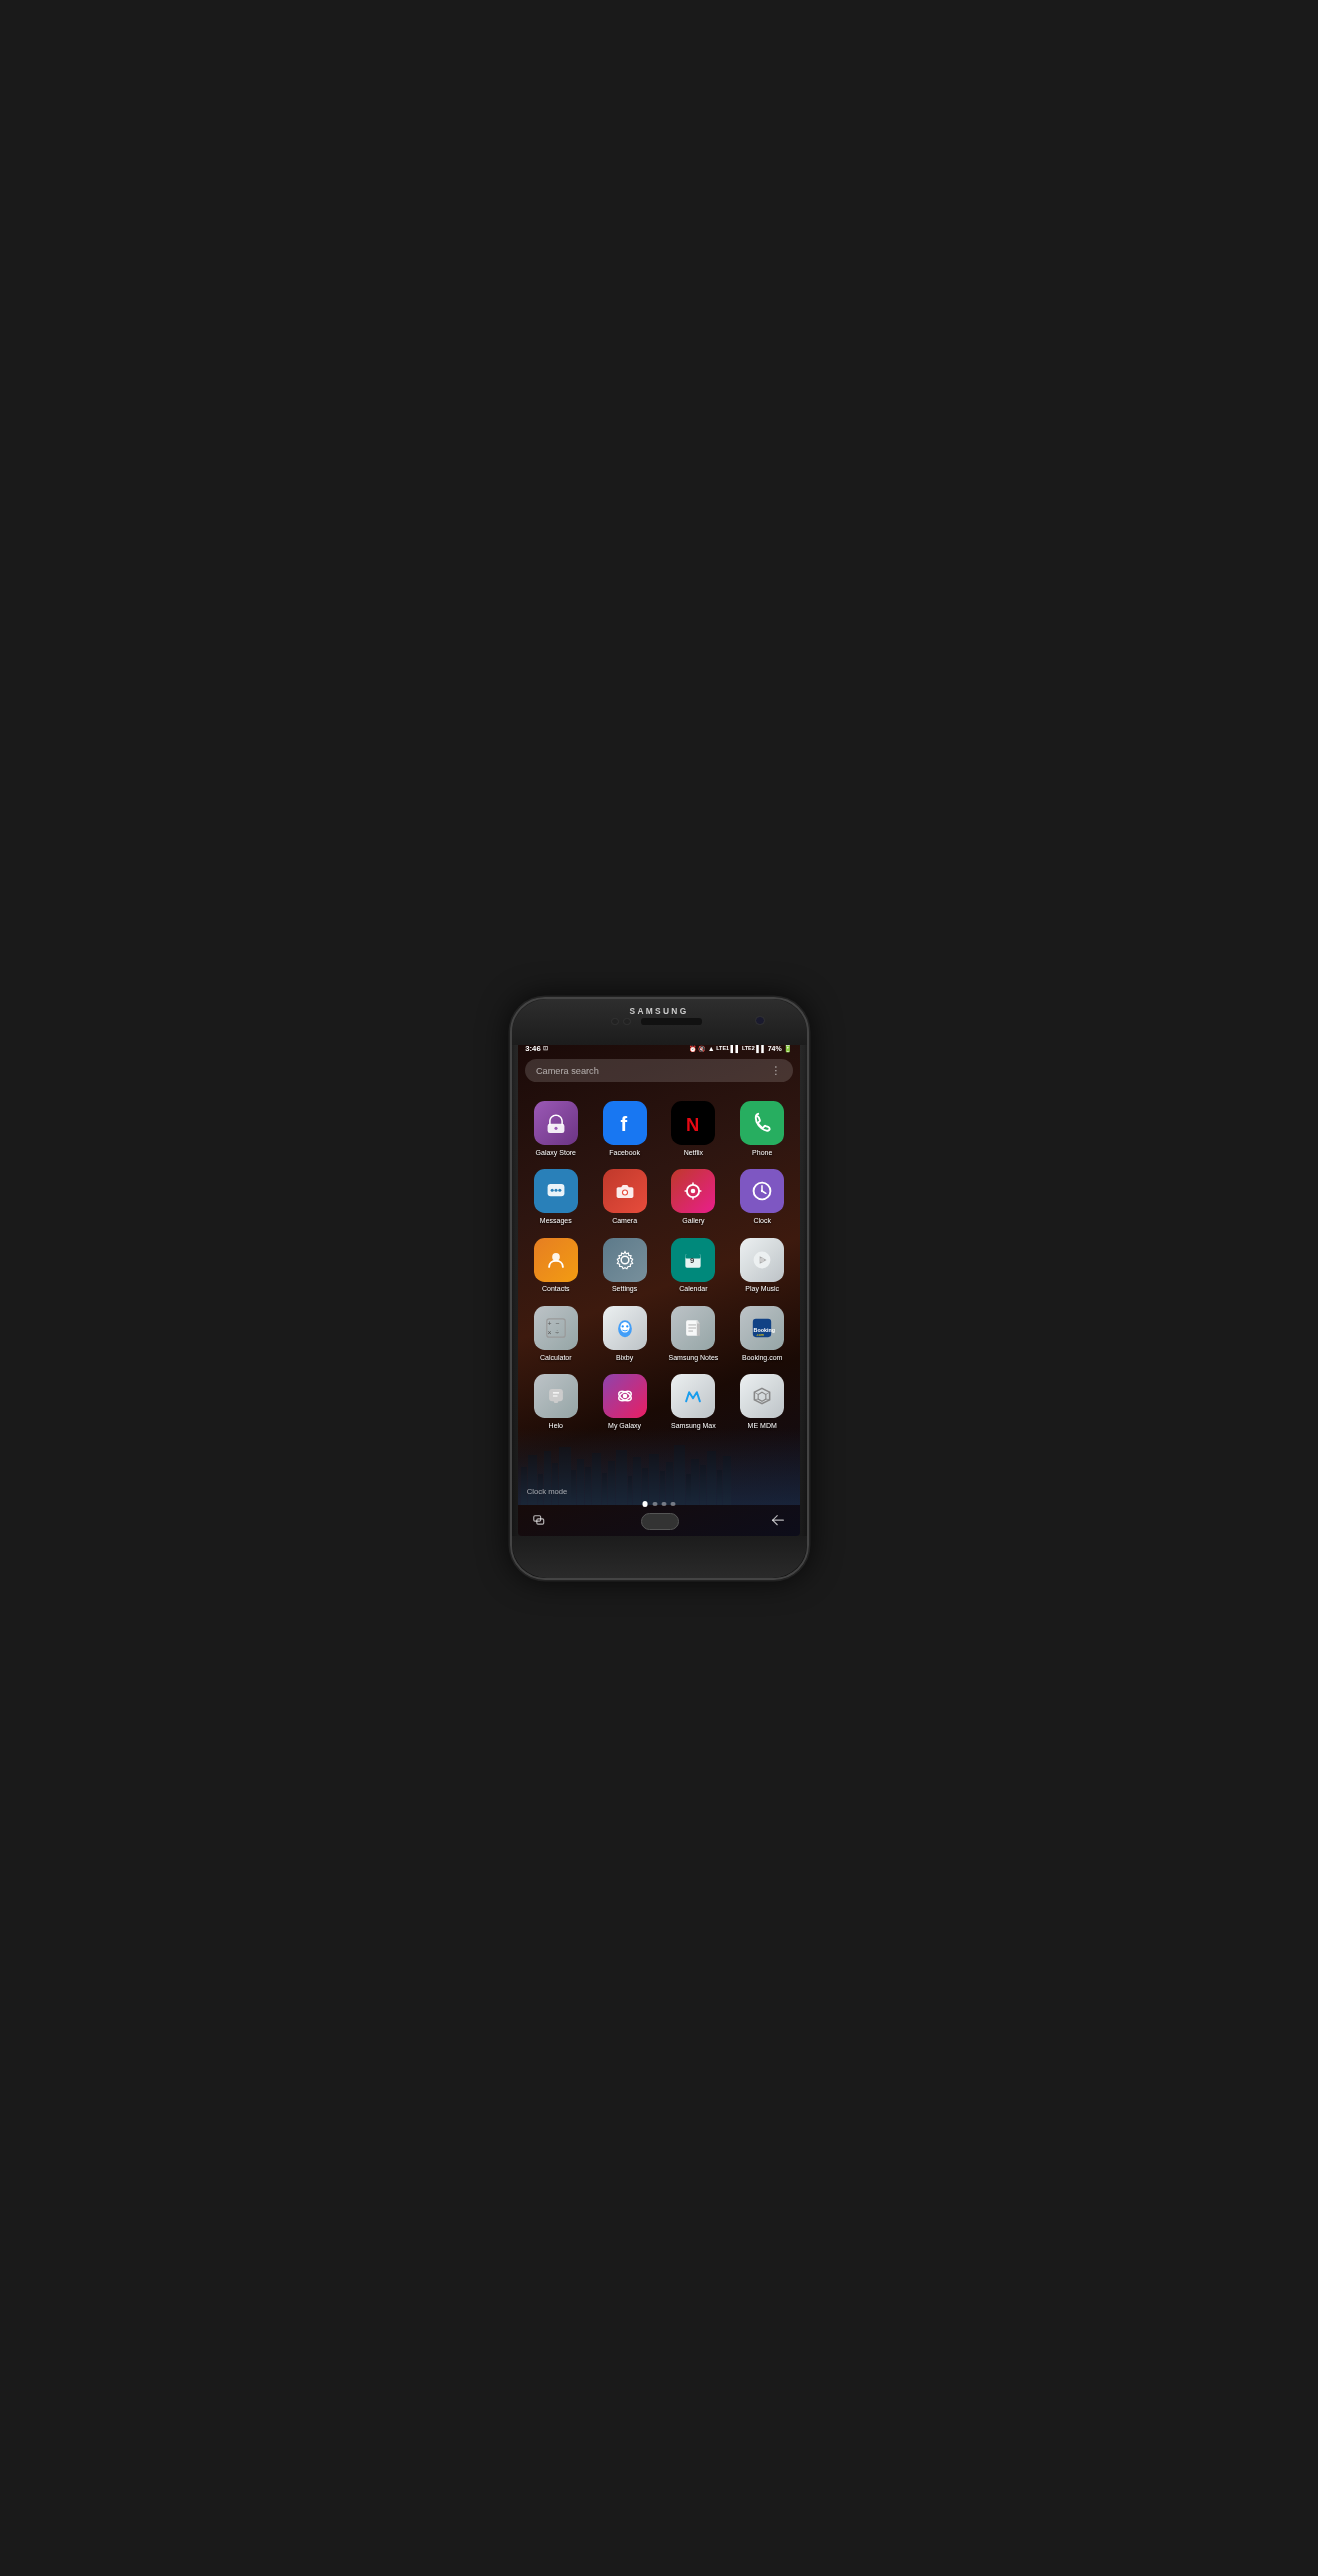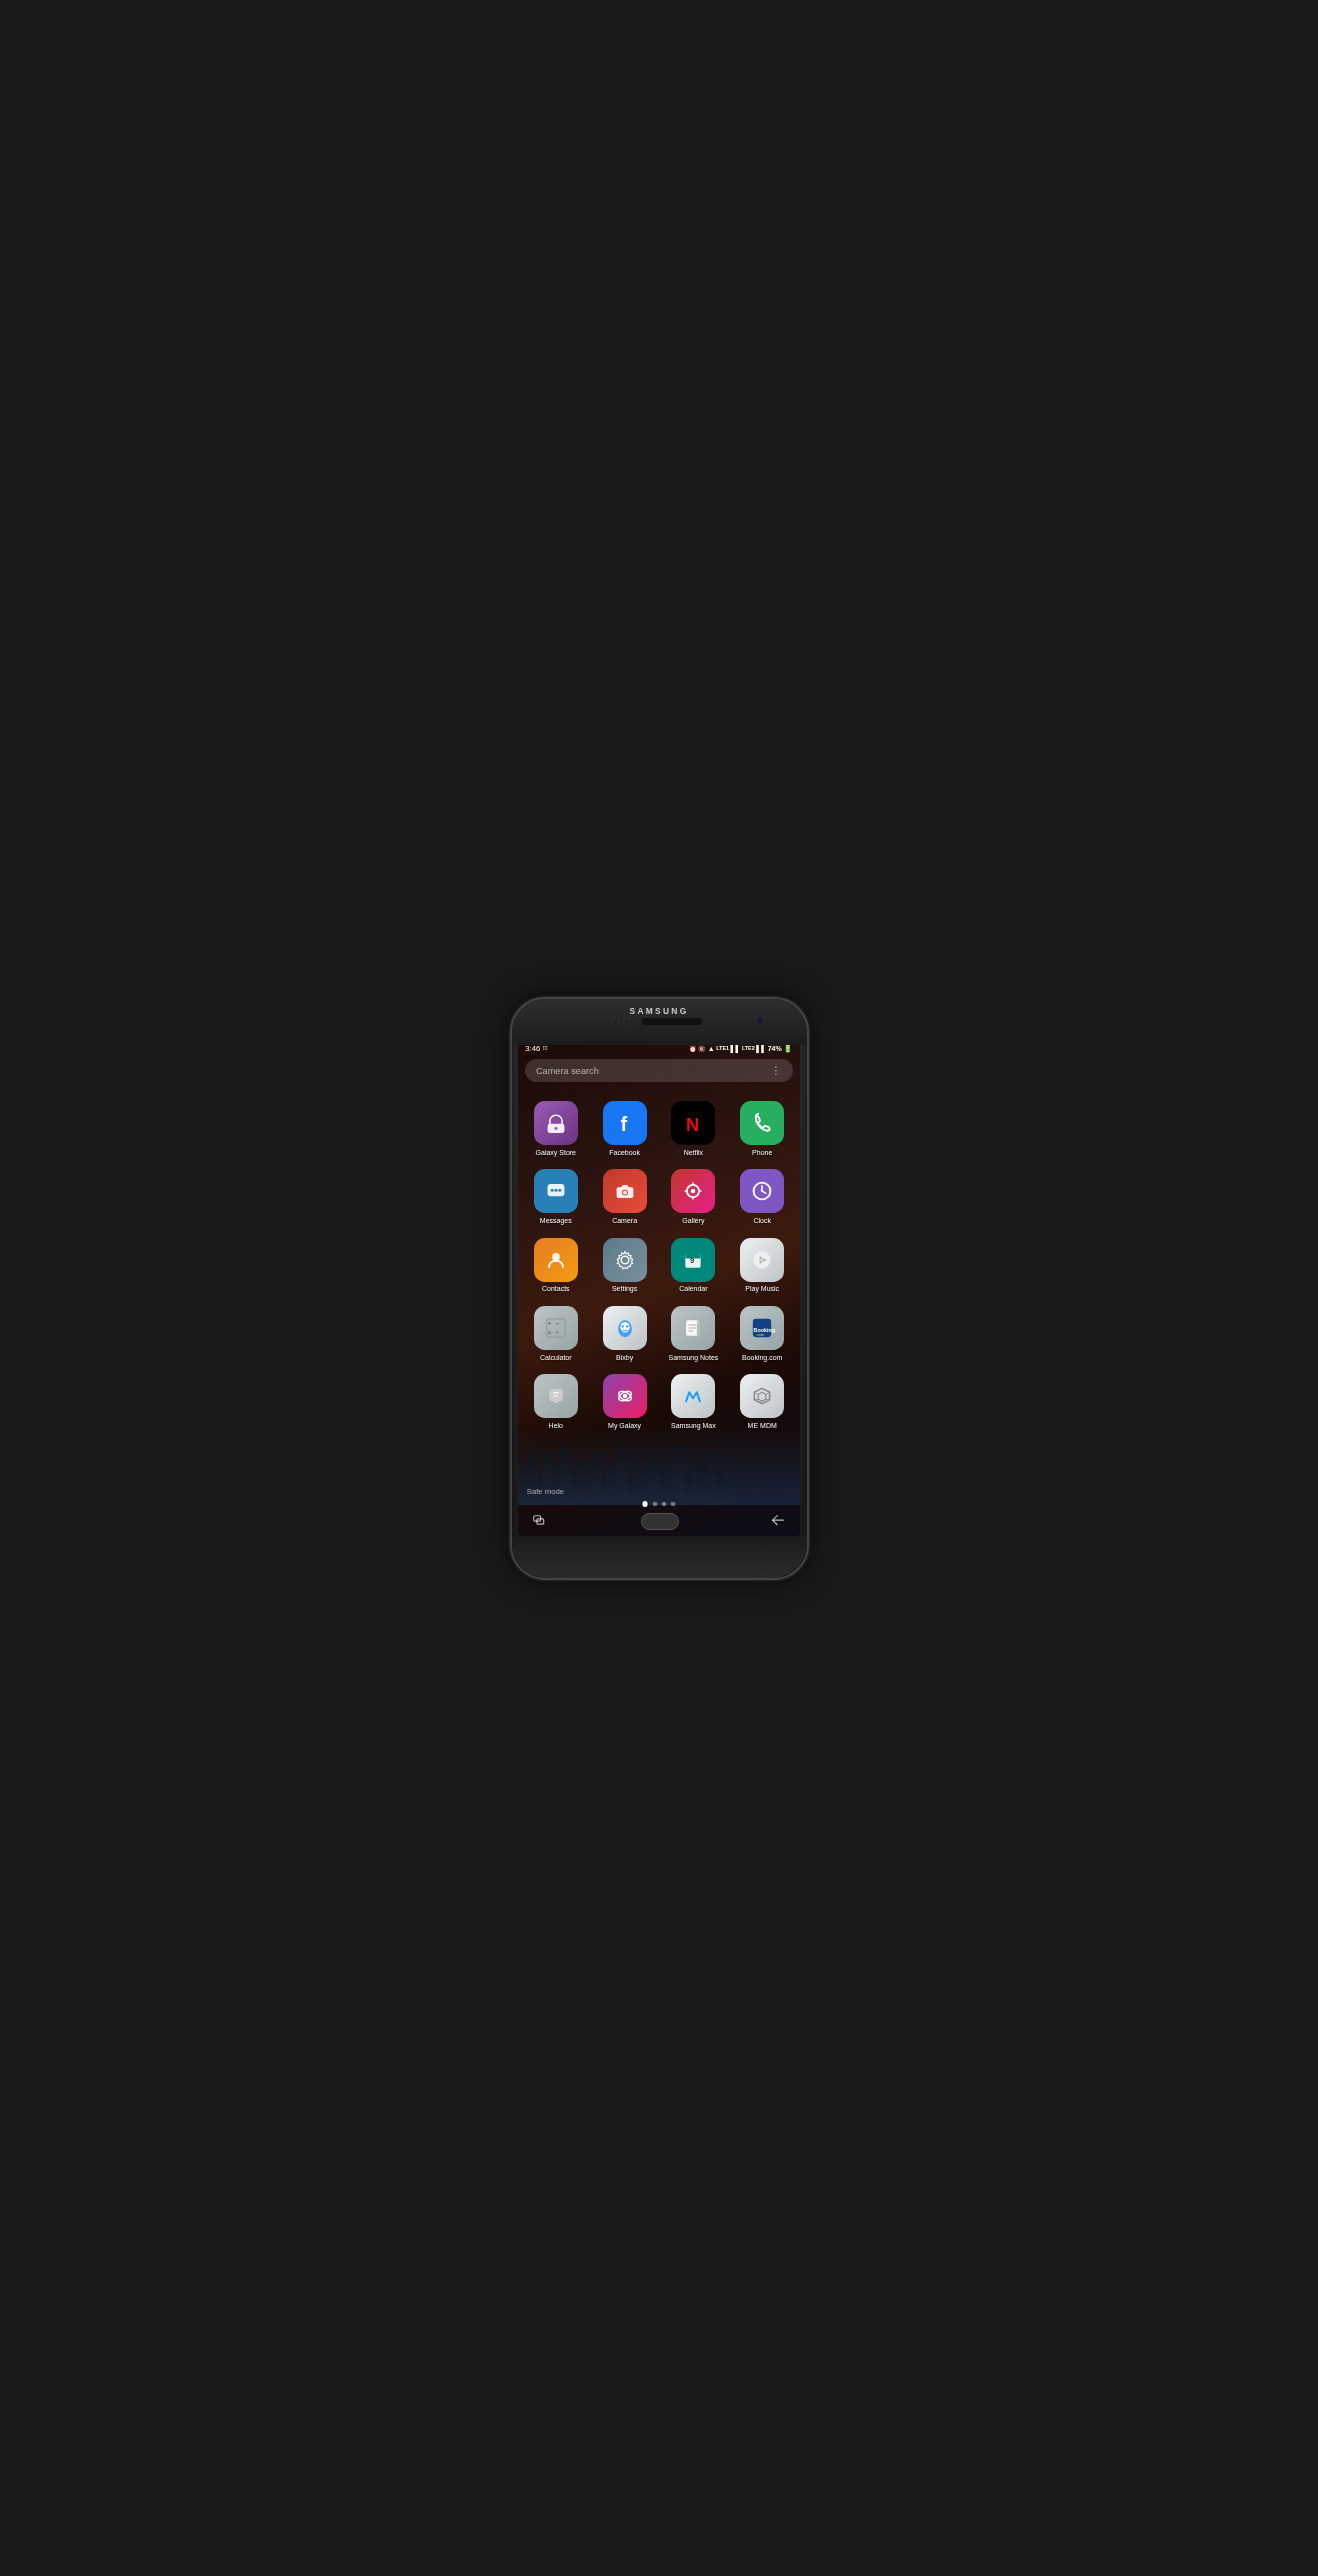--- a/index.html
+++ b/index.html
@@ -108,21 +108,21 @@
       display: flex;
       justify-content: space-between;
       align-items: center;
       padding: 3.1px 7.7px 1.5px;
       color: white;
       font-size: 7px;
       font-weight: bold;
       z-index: 5;
       position: relative;
     }
-    .status-left { font-size: 7.7px; font-weight: normal; display: flex; align-items: flex-start; gap: 2.3px; }
+    .status-left { font-size: 7.7px; font-weight: bold; display: flex; align-items: flex-start; gap: 2.3px; }
     .status-right { display: flex; align-items: center; gap: 1.5px; font-size: 6.1px; }
     .search-bar {
       margin: 4.6px 7.7px;
       background: rgba(255,255,255,0.15);
       border-radius: 19px;
       display: flex;
       align-items: center;
       padding: 5.4px 10.7px;
       z-index: 5;
       position: relative;
@@ -625,21 +625,21 @@
             <line x1="27" y1="12" x2="22" y2="15" stroke="#888" stroke-width="1"></line>
             <line x1="7" y1="22" x2="12" y2="21" stroke="#888" stroke-width="1"></line>
             <line x1="27" y1="22" x2="22" y2="21" stroke="#888" stroke-width="1"></line>
           </svg>
         </div>
         <span class="app-label">ME MDM</span>
       </div>
 
     </div>
 
-    <div class="safe-mode">Safe mode</div>
+    <div class="safe-mode">Clock mode</div>
 
     <div class="page-dots">
       <div class="dot active"></div>
       <div class="dot"></div>
       <div class="dot"></div>
       <div class="dot"></div>
     </div>
 
     <div class="bottom-bar">
       <div class="nav-btn">

